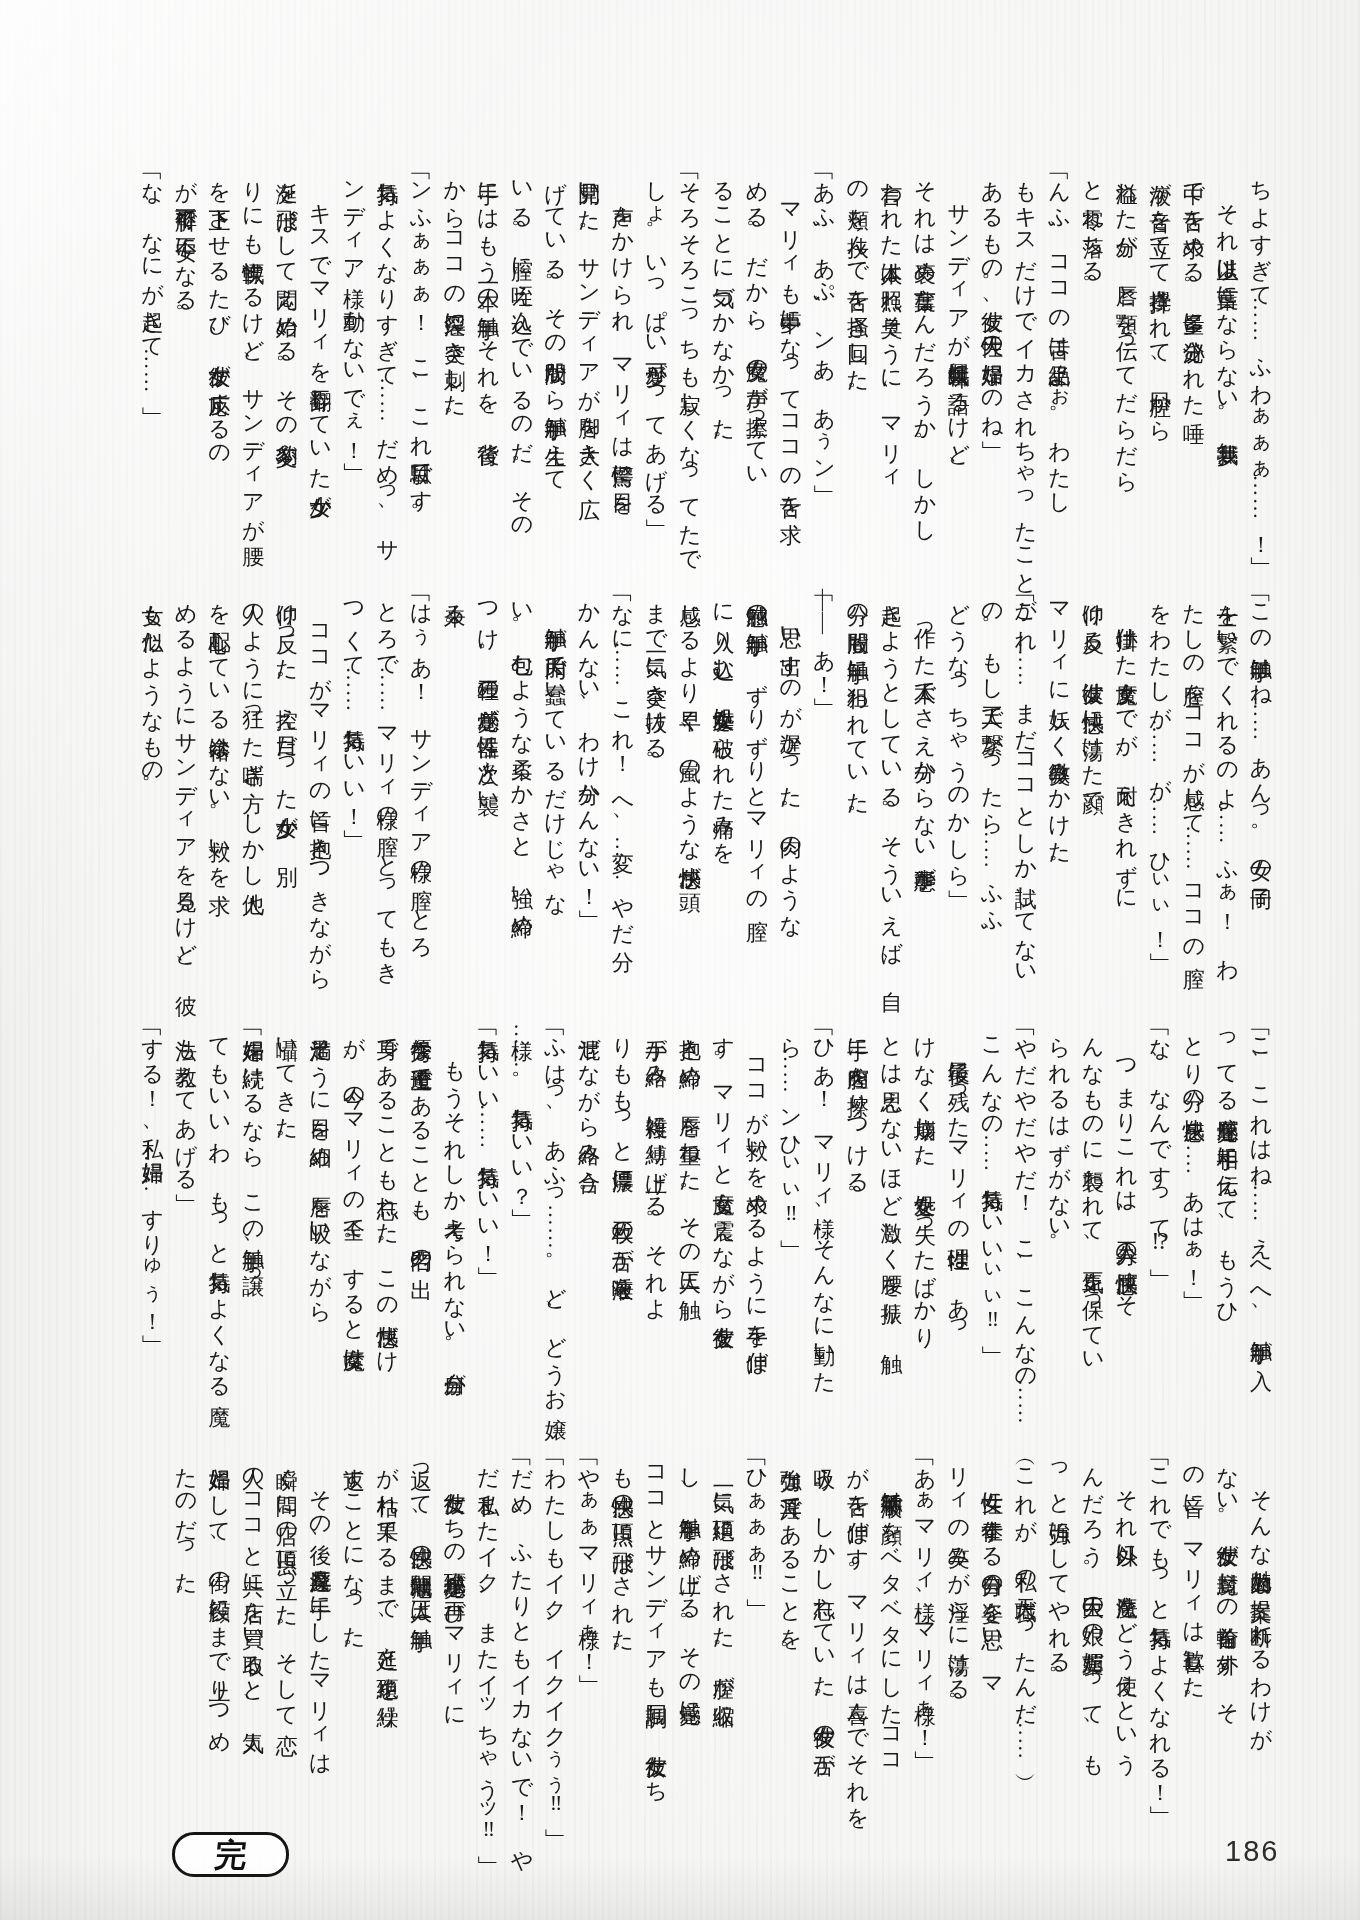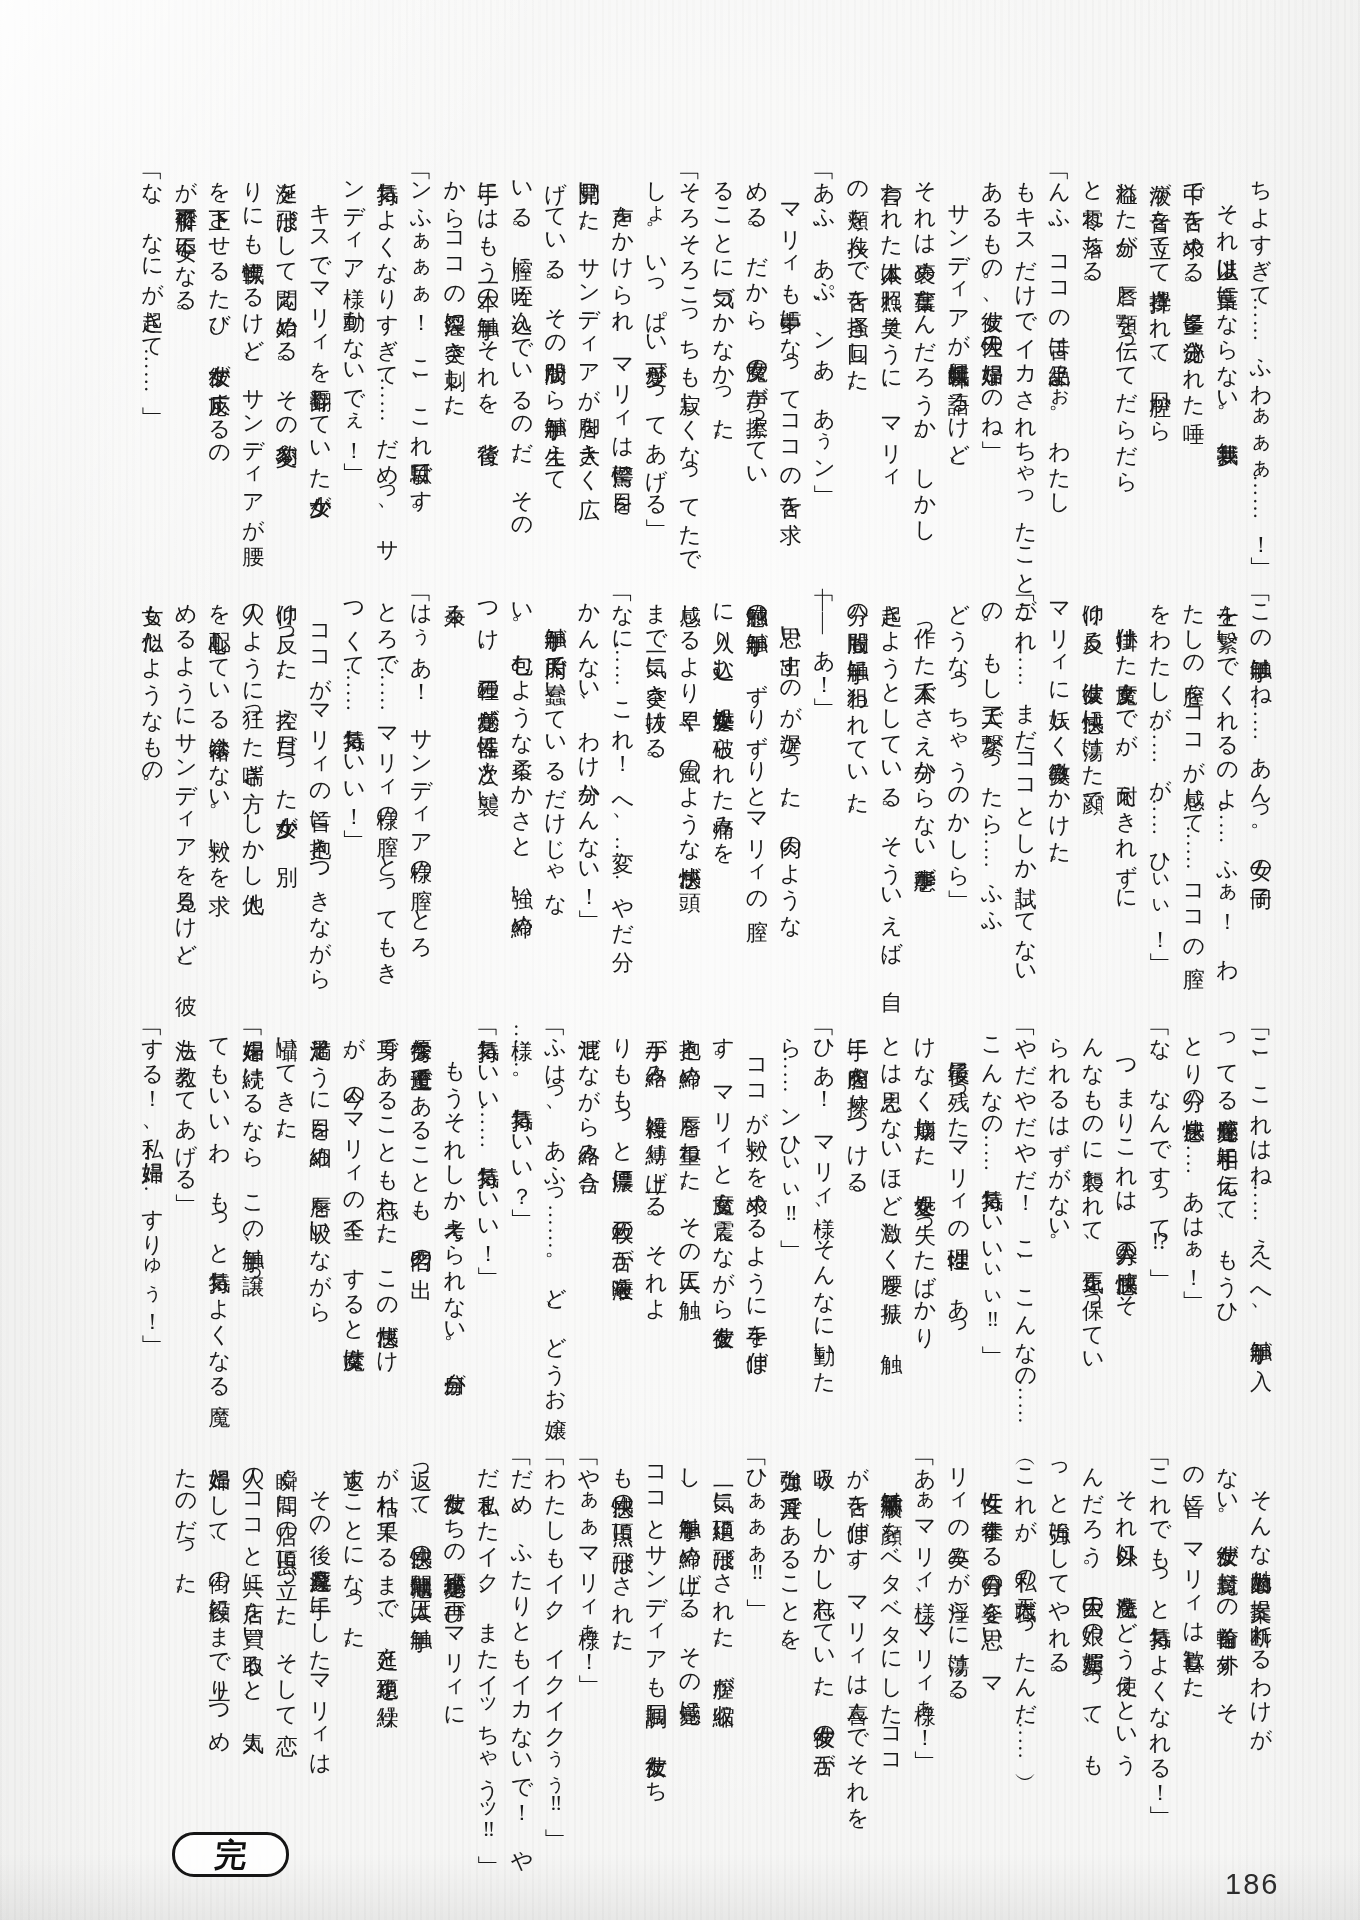--- a/index.html
+++ b/index.html
@@ -35,21 +35,21 @@
     border:3px solid #151515;border-radius:22px;background:rgba(255,255,255,0.85);
     display:flex;align-items:center;justify-content:center;box-sizing:border-box;
   }
   .end-mark-box span{
     font-size:32px;font-weight:700;color:#101010;line-height:1;
     transform:skewX(-6deg);
   }
   .page-number{
     position:absolute;left:1225px;top:1835px;
     font-family:"Liberation Sans","DejaVu Sans",sans-serif;
-    font-size:29px;color:#2c2c2c;letter-spacing:2px;margin-top:33px;
+    font-size:29px;color:#2c2c2c;letter-spacing:2px;
   }
 </style>
 </head>
 <body>
 
 <div class="page">
 
   <main id="bands">
       <section class="band band-1">
         <div class="tcol">ちよすぎて……ふわぁぁぁ……！」</div>

